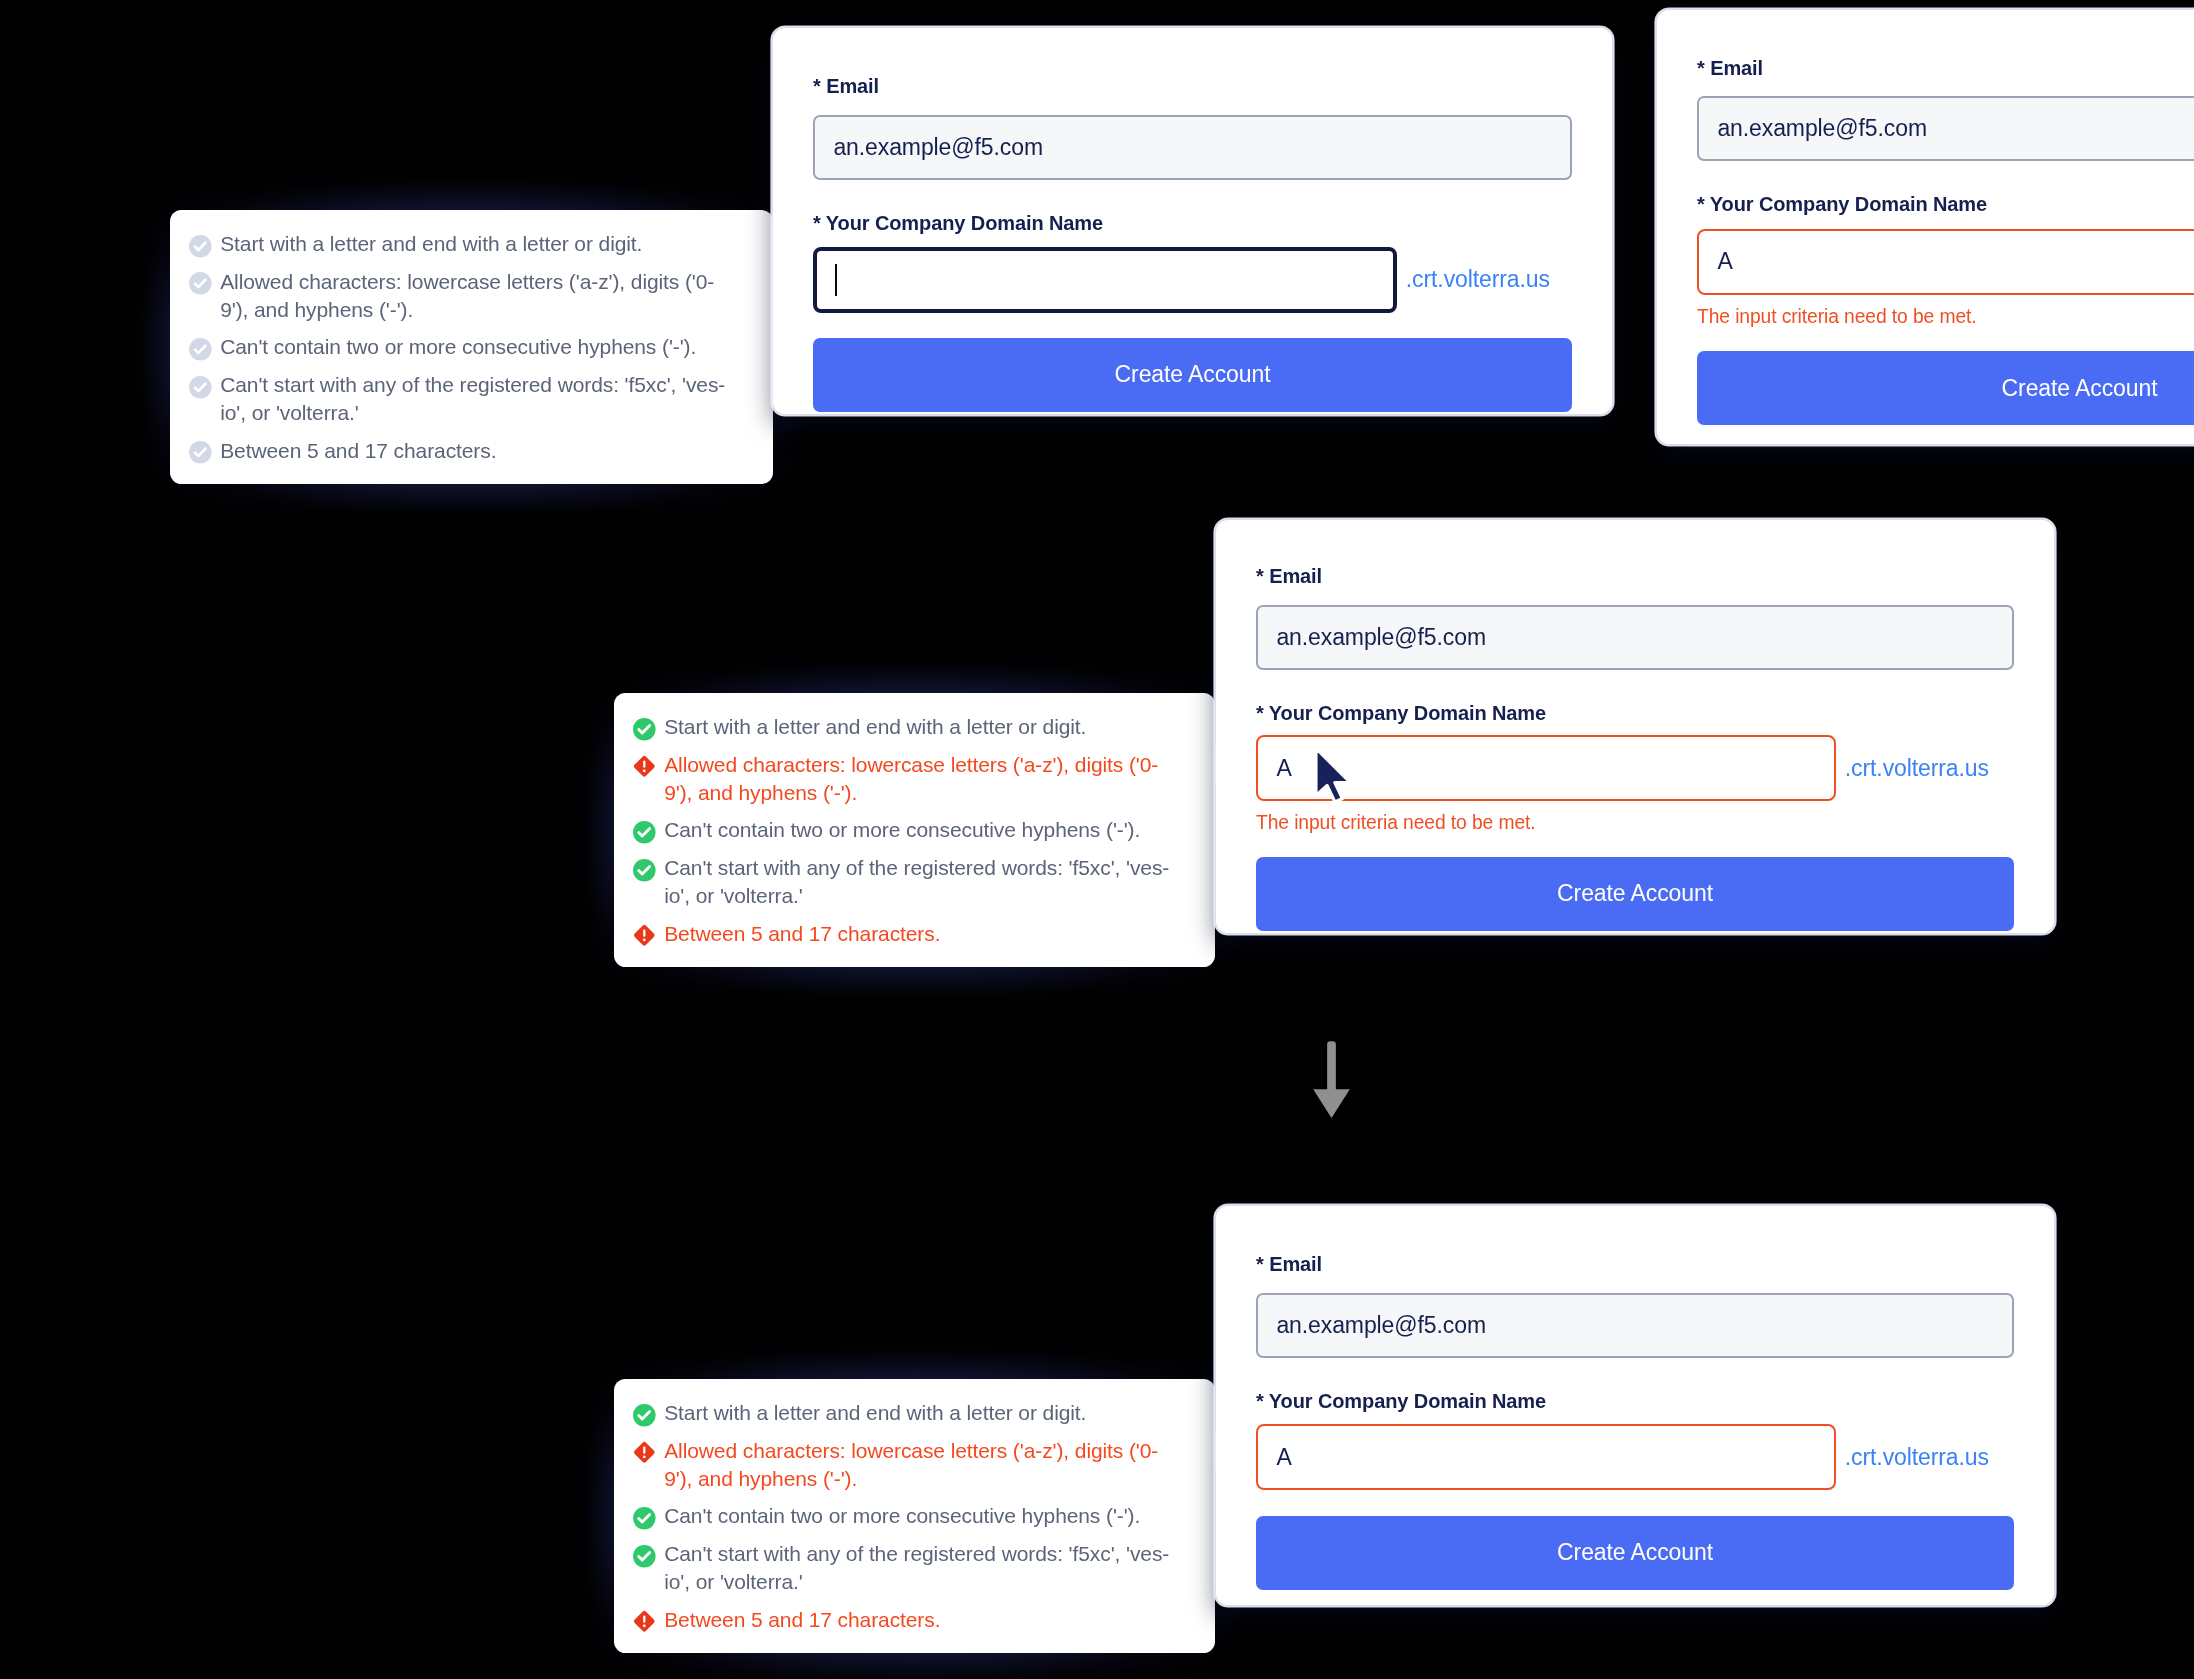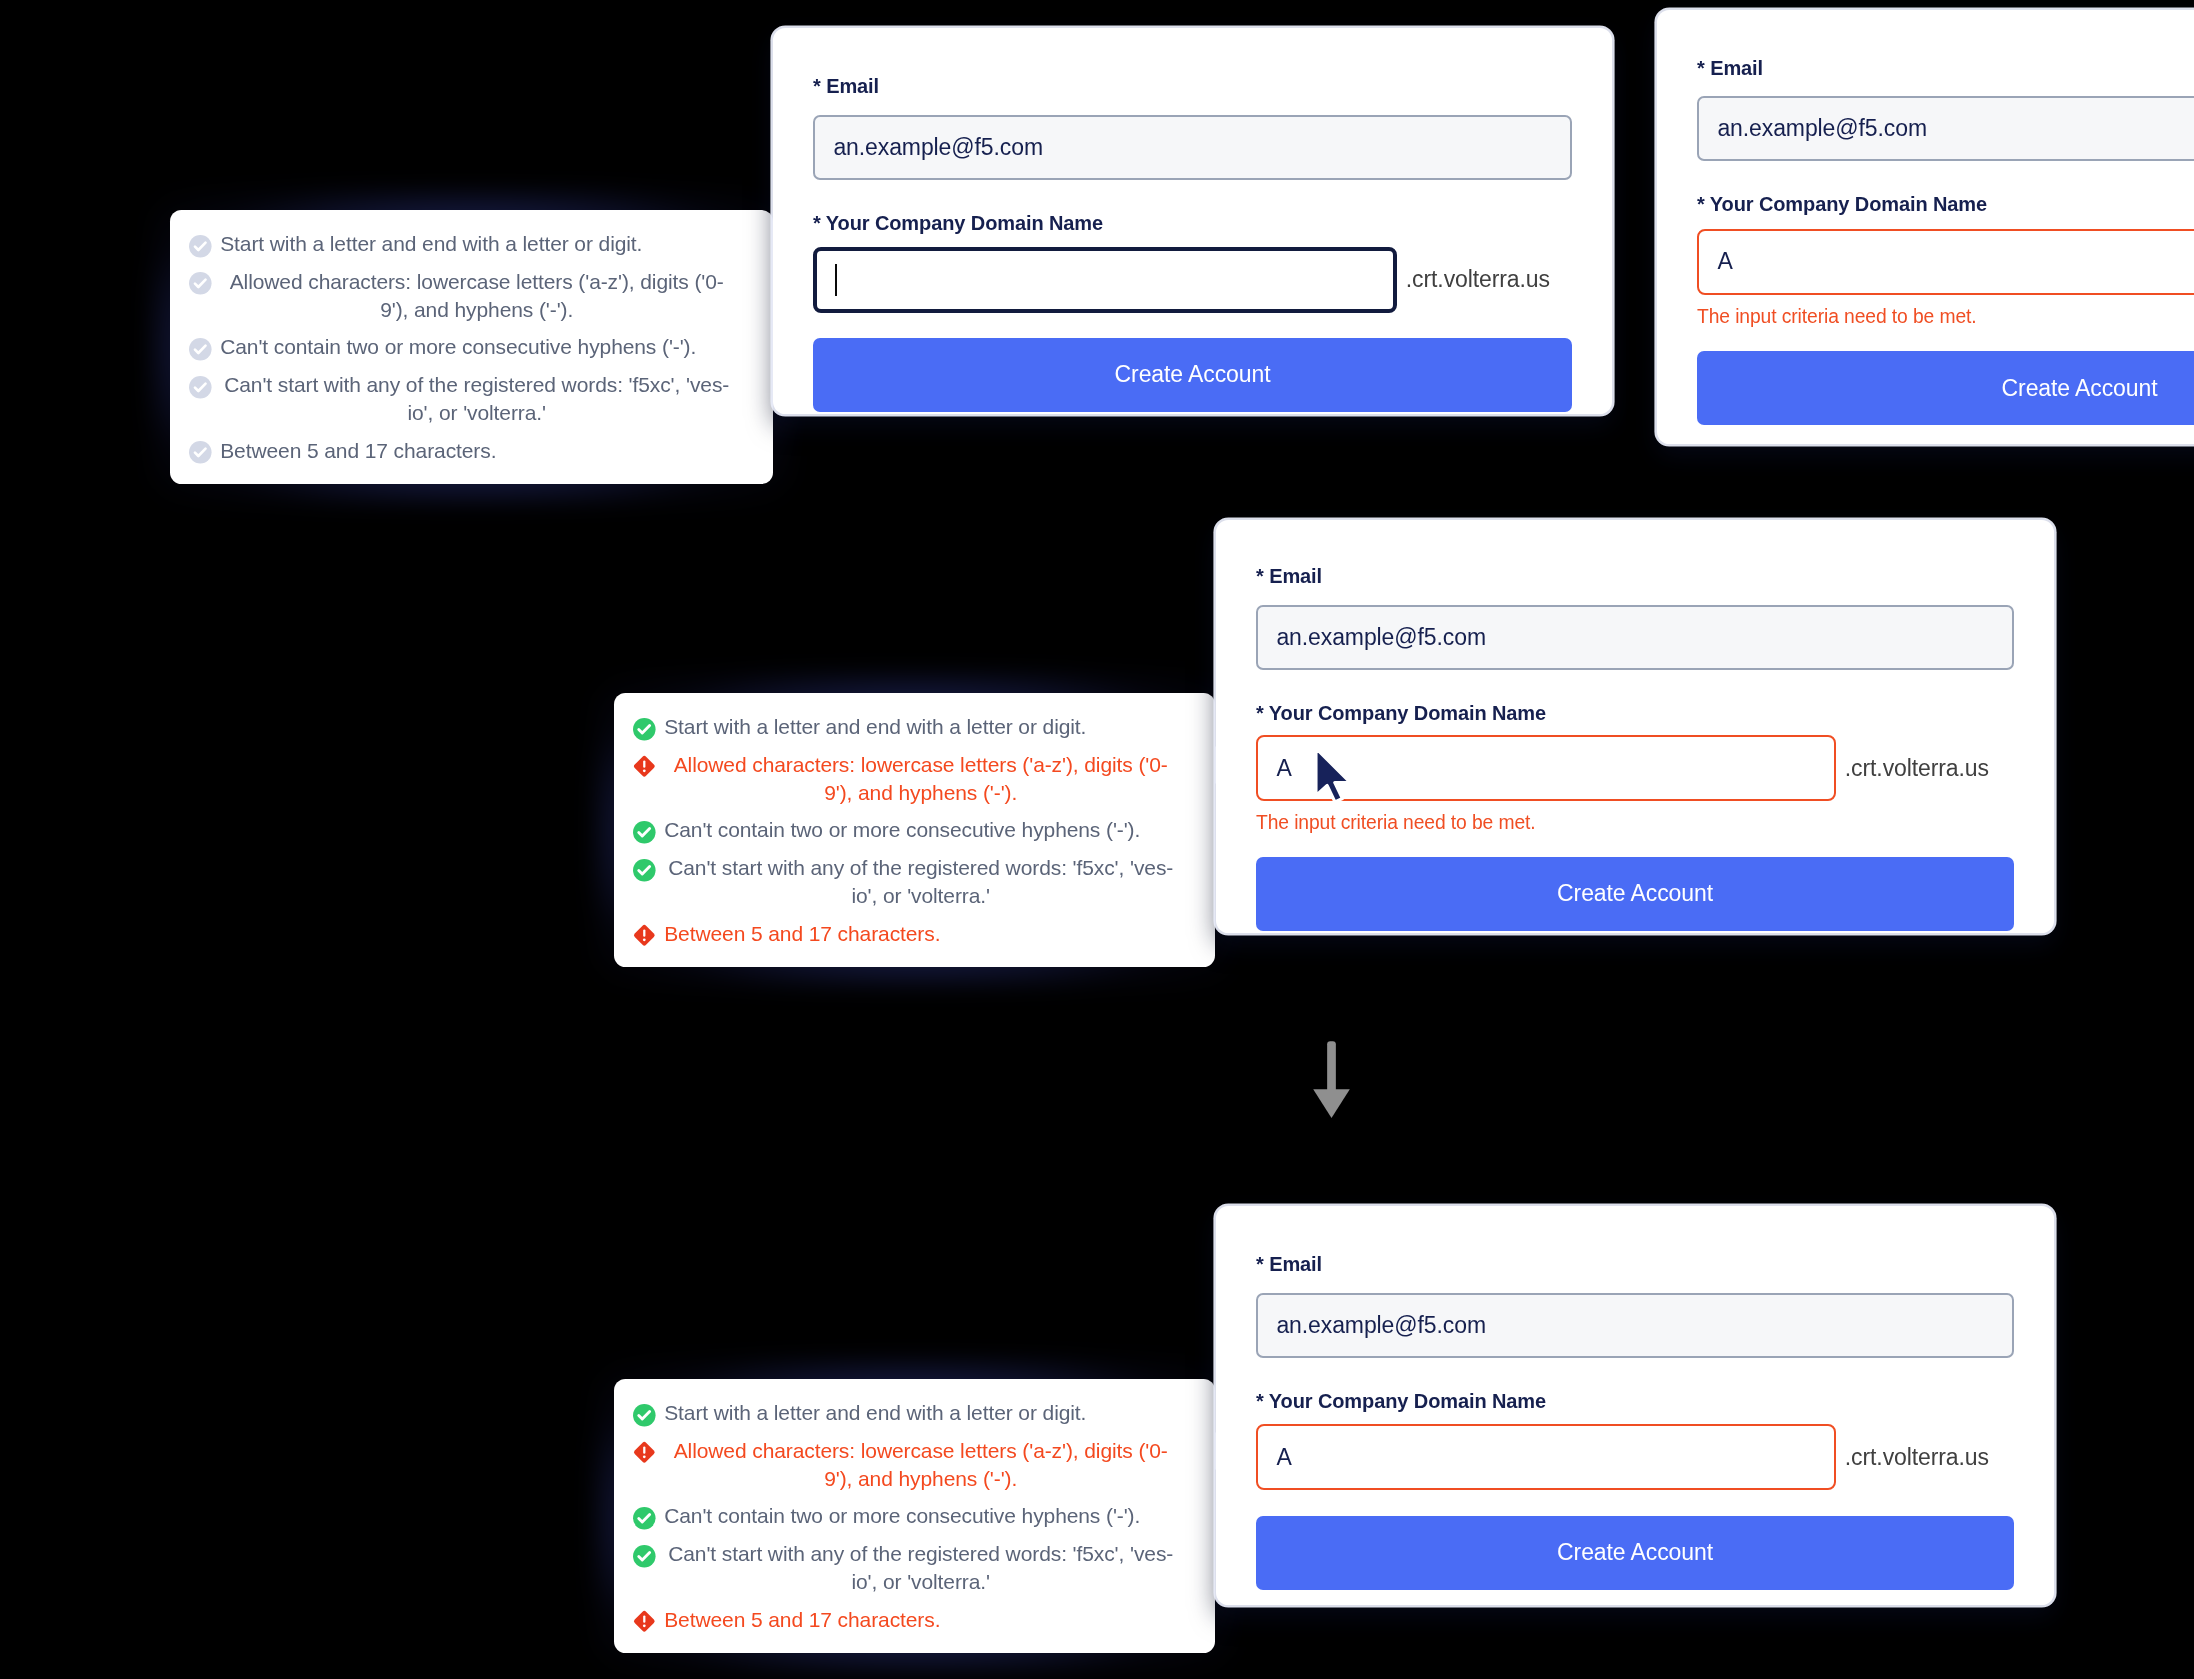--- a/index.html
+++ b/index.html
@@ -54,21 +54,21 @@
   }
   .domain-input.focused { border: 4.4px solid #121b3e; }
   .domain-input.error   { border: 2.6px solid #f04e23; }
   .caret {
     display: inline-block;
     width: 1.8px; height: 32px;
     background: #0a0a0a;
   }
   .suffix {
     font-size: 23px;
-    color: #404040;
+    color: #3b82f6;
     margin-left: 8.8px;
     white-space: nowrap;
     letter-spacing: -0.1px;
   }
   .error-msg {
     font-size: 19.3px;
     color: #f04e23;
     letter-spacing: -0.1px;
     white-space: nowrap;
   }
@@ -111,21 +111,20 @@
     width: 0; height: 0;
     border-top: 20px solid transparent;
     border-bottom: 20px solid transparent;
     border-left: 20px solid #ffffff;
   }
   .rule {
     display: flex;
     align-items: flex-start;
     margin-bottom: 9.7px;
     line-height: 1.33;
-    text-align: center;
   }
   .rule:last-child { margin-bottom: 0; }
   .rule-text {
     font-size: 21px;
     color: #5b6478;
     letter-spacing: -0.1px;
     max-width: 513px;
   }
   .rule.fail .rule-text { color: #f4491f; }
 

